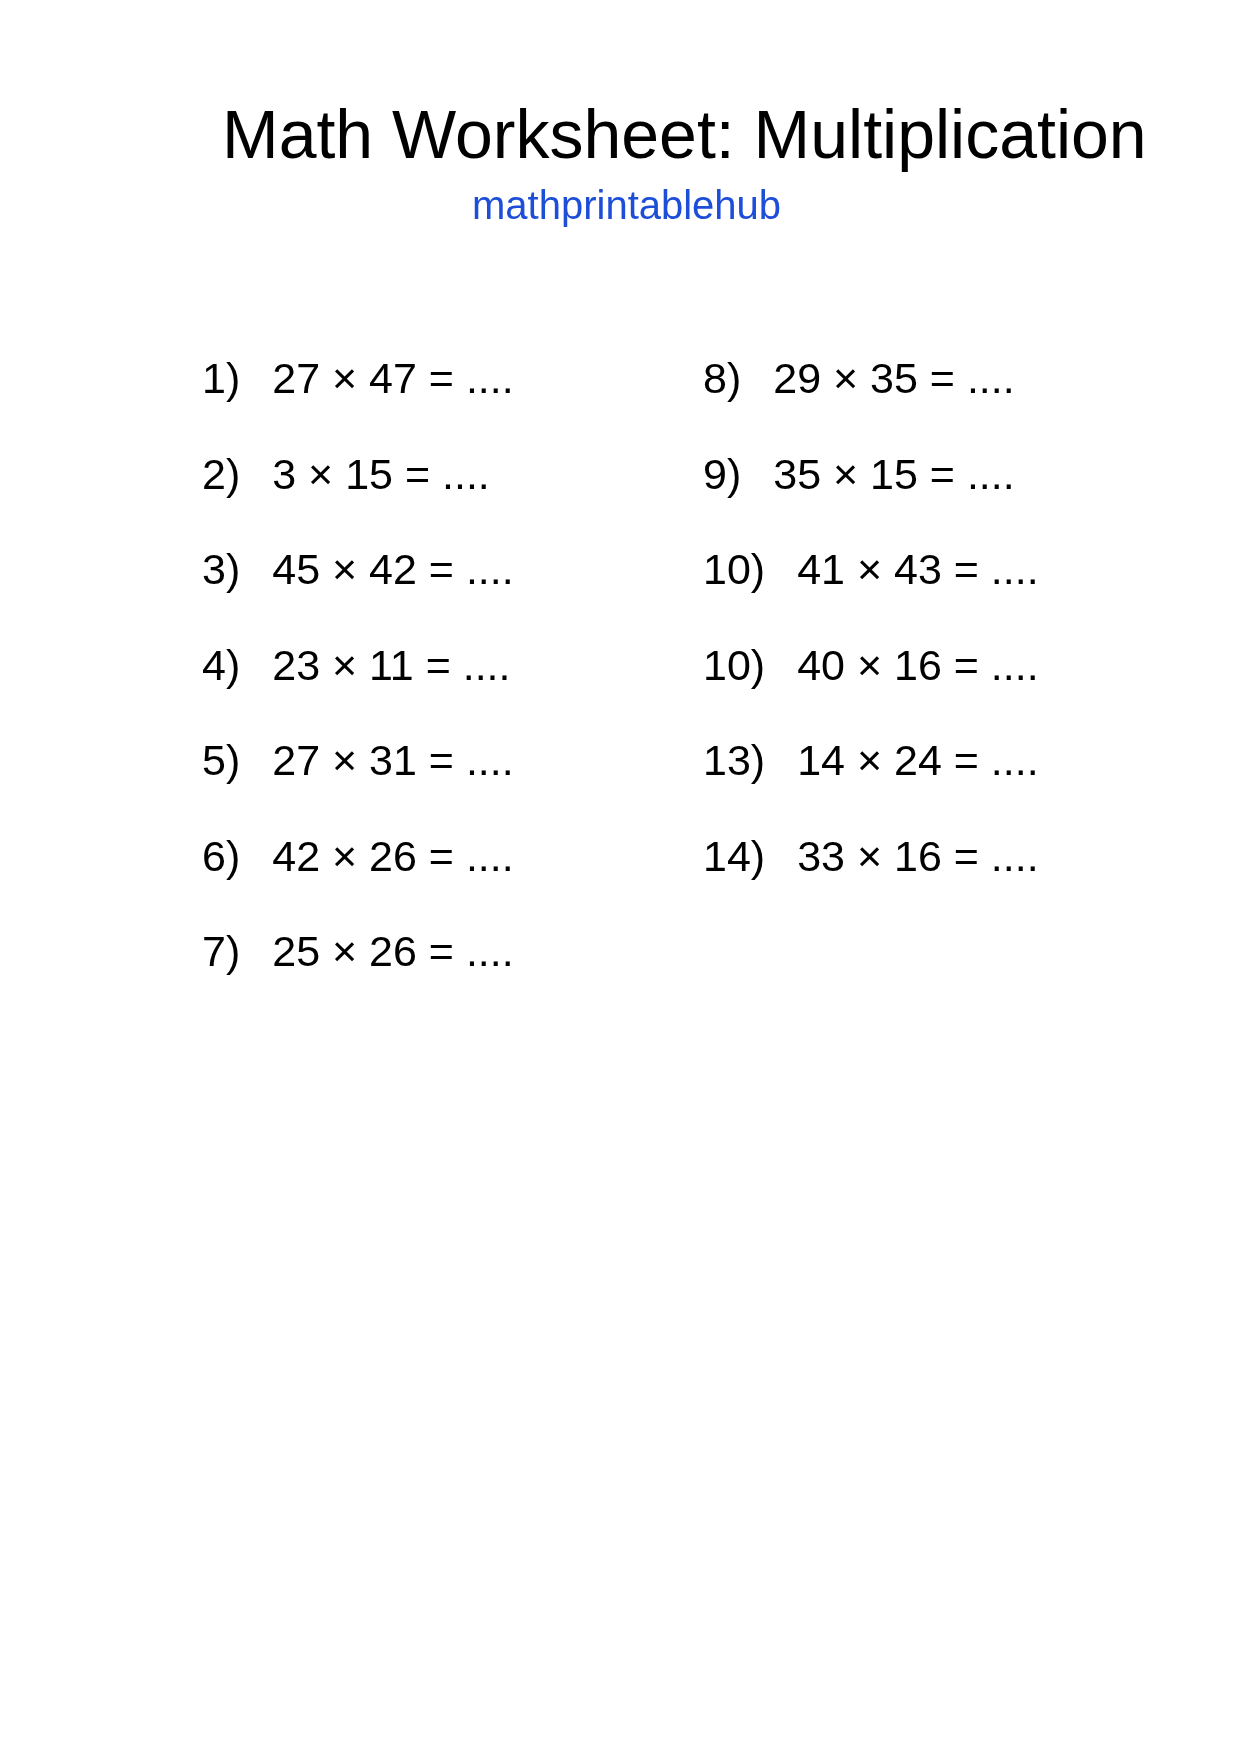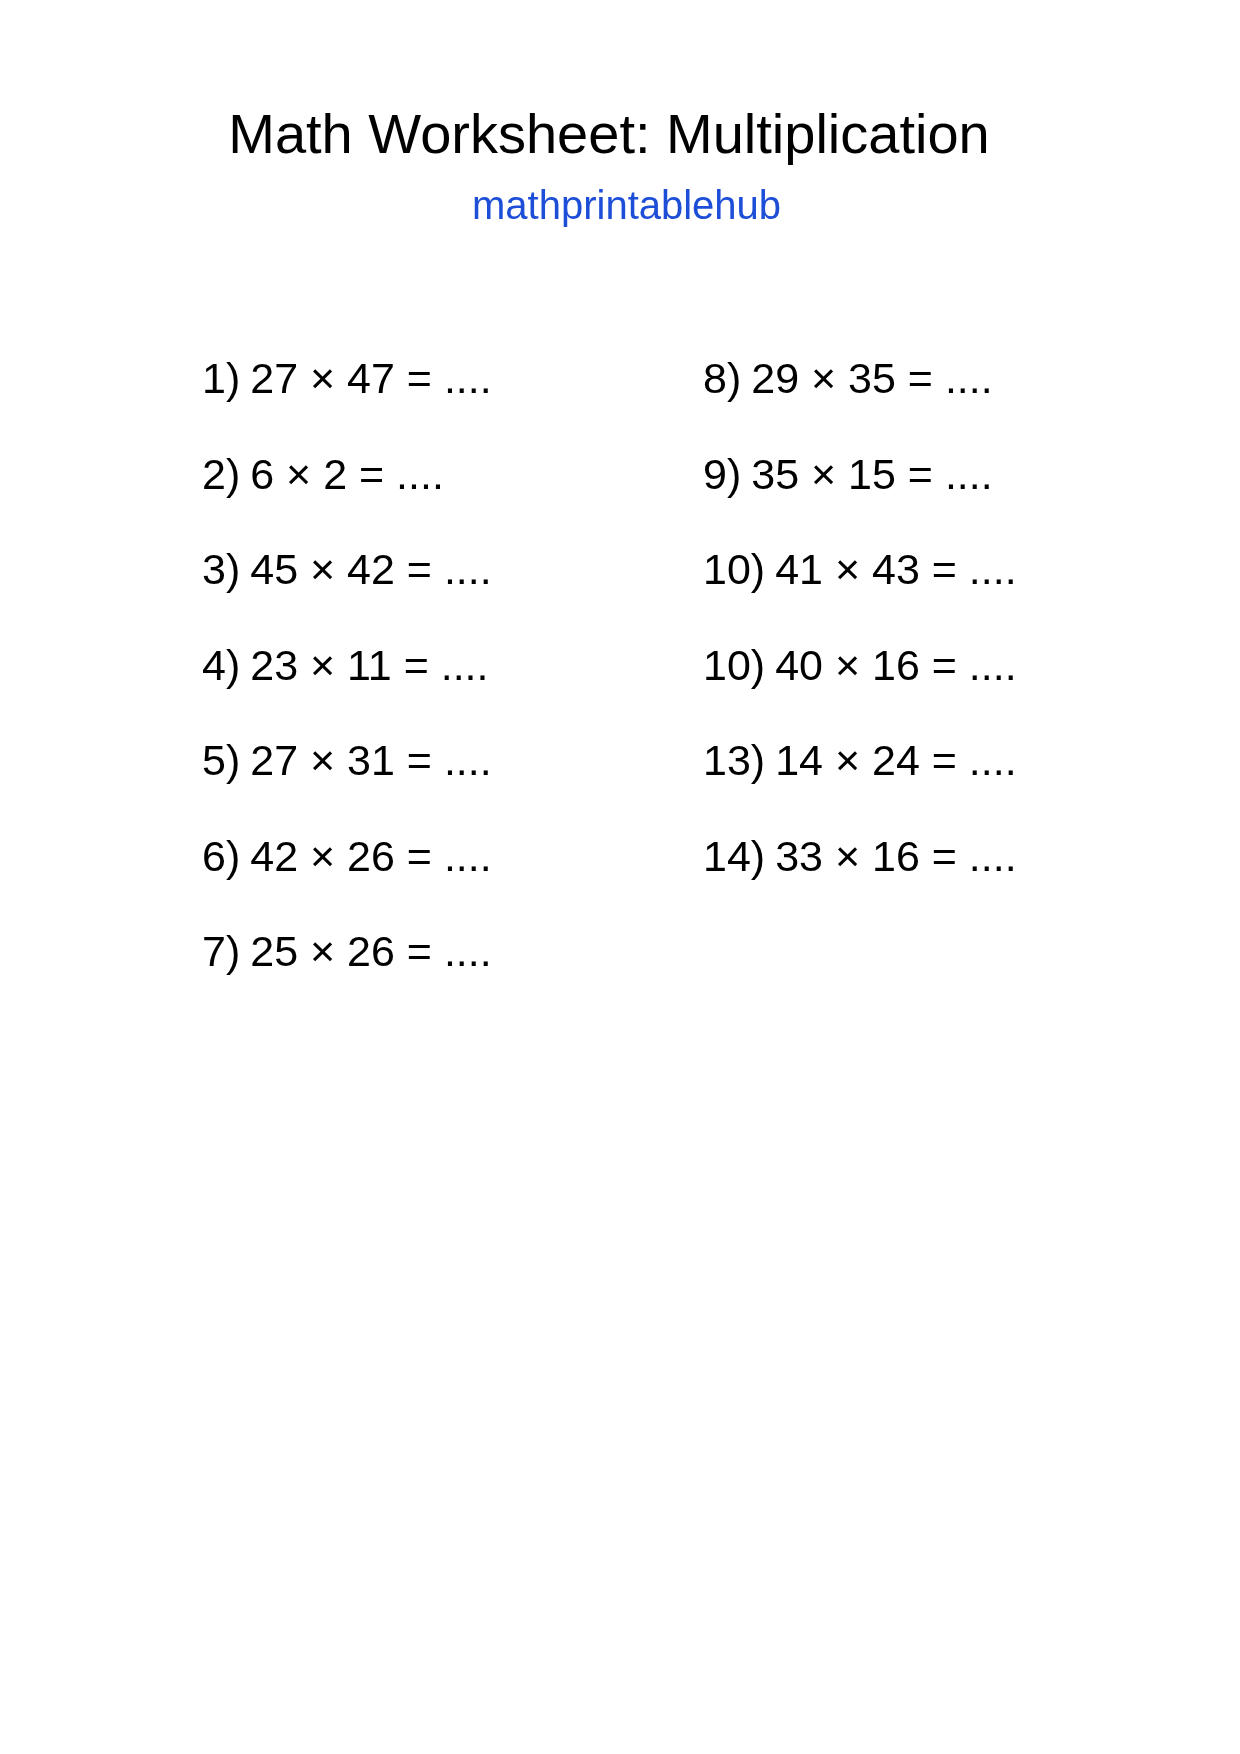--- a/index.html
+++ b/index.html
@@ -14,21 +14,21 @@
       overflow: hidden;
       font-family: "Liberation Sans", sans-serif;
       color: #000000;
     }
     .title {
       position: absolute;
       left: 0;
       width: 996px;
       top: 98px;
       text-align: center;
-      font-size: 56px;
+      font-size: 68px;
       line-height: 72px;
       padding-left: 222px;
       box-sizing: border-box;
       white-space: nowrap;
     }
     .subtitle {
       position: absolute;
       left: 472px;
       top: 180px;
       font-size: 40px;
@@ -41,31 +41,31 @@
     }
     .problems-col.left { left: 202px; }
     .problems-col.right { left: 703px; }
     .problem {
       height: 95.5px;
       font-size: 43px;
       line-height: 56px;
       white-space: pre;
     }
     .problem .num { display: inline; }
-    .problem .expr { display: inline; margin-left: 10px; text-align: center; }
+    .problem .expr { display: inline; margin-left: 32px; text-align: center; }
   </style>
 </head>
 <body>
 
 <div class="title">Math Worksheet: Multiplication</div>
 <div class="subtitle" style="color:#1d4ed8">mathprintablehub</div>
 
 <div class="problems-col left">
   <div class="problem"><span class="num">1)</span><span class="expr">27 × 47 = ....</span></div>
-  <div class="problem"><span class="num">2)</span><span class="expr">6 × 2 = ....</span></div>
+  <div class="problem"><span class="num">2)</span><span class="expr">3 × 15 = ....</span></div>
   <div class="problem"><span class="num">3)</span><span class="expr">45 × 42 = ....</span></div>
   <div class="problem"><span class="num">4)</span><span class="expr">23 × 11 = ....</span></div>
   <div class="problem"><span class="num">5)</span><span class="expr">27 × 31 = ....</span></div>
   <div class="problem"><span class="num">6)</span><span class="expr">42 × 26 = ....</span></div>
   <div class="problem"><span class="num">7)</span><span class="expr">25 × 26 = ....</span></div>
 </div>
 
 <div class="problems-col right">
   <div class="problem"><span class="num">8)</span><span class="expr">29 × 35 = ....</span></div>
   <div class="problem"><span class="num">9)</span><span class="expr">35 × 15 = ....</span></div>

